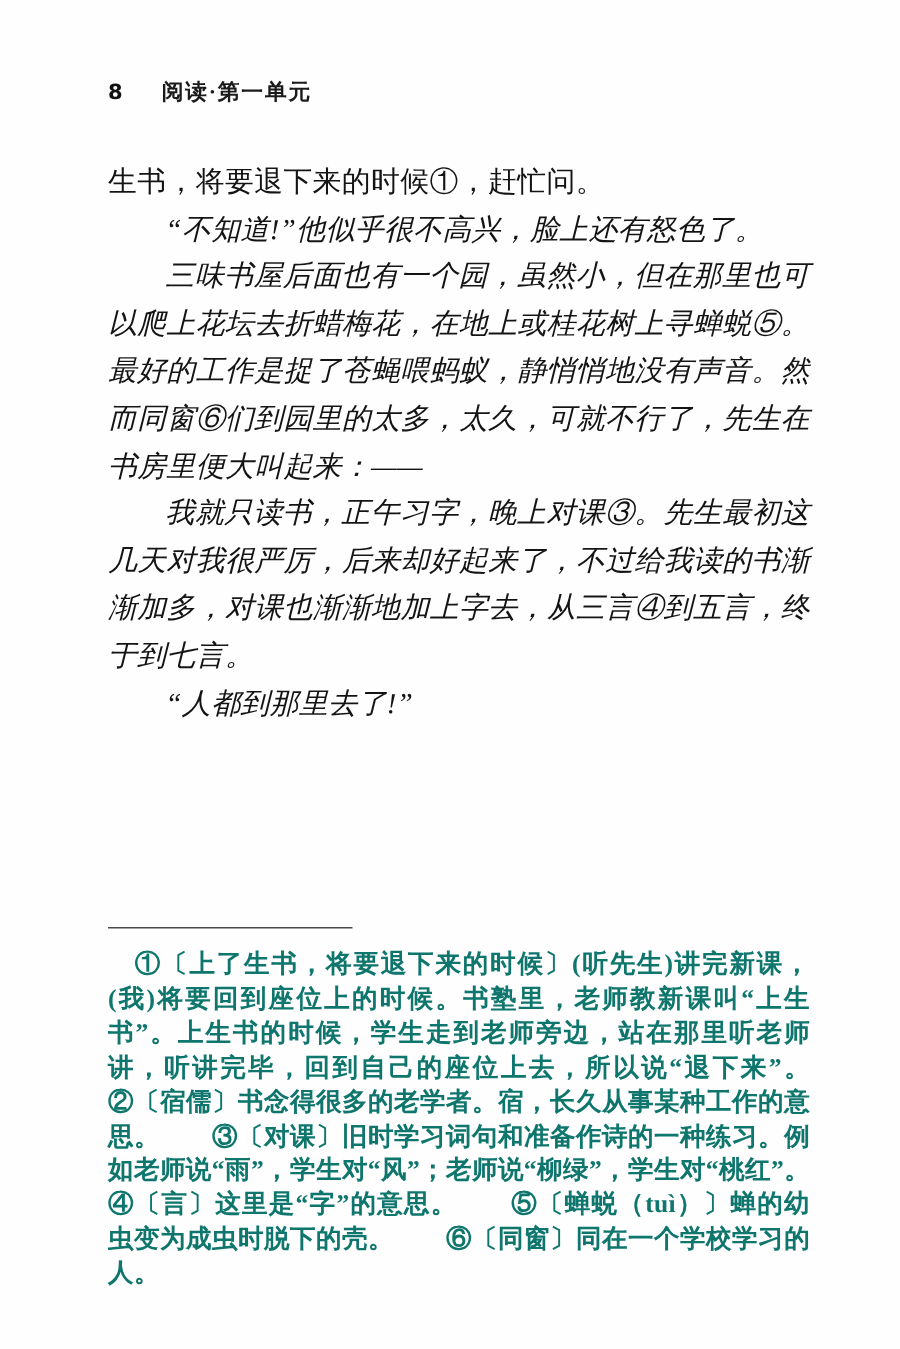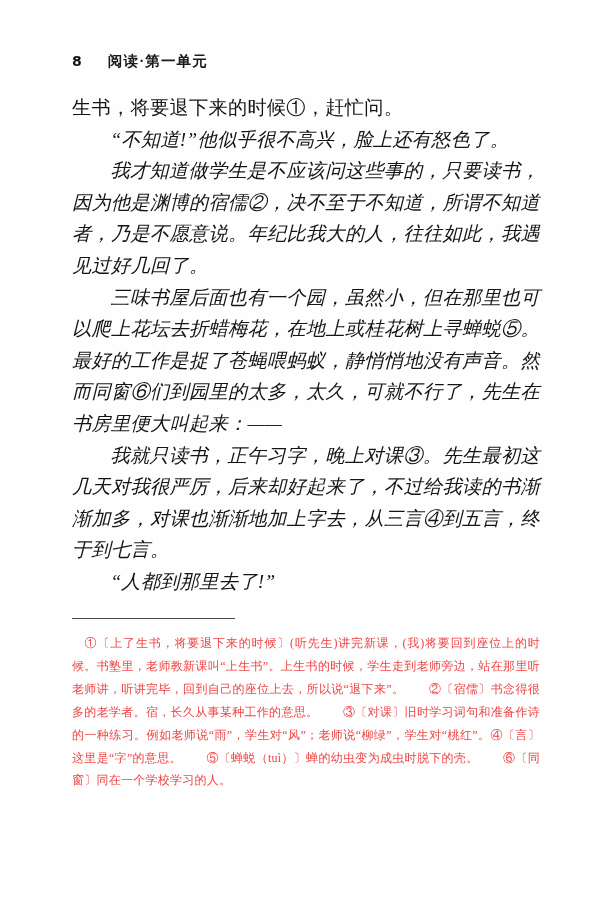--- a/index.html
+++ b/index.html
@@ -47,21 +47,21 @@
     font-size: 14.5px;
     font-weight: bold;
     letter-spacing: 1.2px;
     color: #1a1a1a;
   }
 
   
   .body-block {
     position: absolute;
     left: 72px;
-    top: 92px;
+    top: 106px;
     width: 468px;
   }
   .para {
     margin: 0;
     font-size: 19.2px;
     line-height: 31.6px;
     letter-spacing: 0.3px;
     text-align: justify;
     text-justify: inter-character;
     color: #141414;
@@ -84,44 +84,43 @@
 
   
   .notes-block {
     position: absolute;
     left: 72px;
     top: 632px;
     width: 468px;
   }
   .notes {
     margin: 0;
-    font-size: 12px;
+    font-size: 17px;
     line-height: 22.9px;
     letter-spacing: 0.25px;
     text-align: justify;
     text-justify: inter-character;
-    color: #ef4444;
+    color: #0f766e;
     text-indent: 1.05em;
-    font-weight: 400;
+    font-weight: 700;
   }
 </style>
 </head>
 <body>
 
 <div class="page">
 
   <div class="running-head">
     <span class="folio">8</span>
     <span class="head-title">阅读·第一单元</span>
   </div>
 
   <div class="body-block">
     <p class="para">生书，将要退下来的时候①，赶忙问。</p>
     <p class="para indent">“不知道!”他似乎很不高兴，脸上还有怒色了。</p>
-    <p class="para indent">我才知道做学生是不应该问这些事的，只要读书，因为他是渊博的宿儒②，决不至于不知道，所谓不知道者，乃是不愿意说。年纪比我大的人，往往如此，我遇见过好几回了。</p>
     <p class="para indent">三味书屋后面也有一个园，虽然小，但在那里也可以爬上花坛去折蜡梅花，在地上或桂花树上寻蝉蜕⑤。最好的工作是捉了苍蝇喂蚂蚁，静悄悄地没有声音。然而同窗⑥们到园里的太多，太久，可就不行了，先生在书房里便大叫起来：——</p>
     <p class="para indent">我就只读书，正午习字，晚上对课③。先生最初这几天对我很严厉，后来却好起来了，不过给我读的书渐渐加多，对课也渐渐地加上字去，从三言④到五言，终于到七言。</p>
     <p class="para indent">“人都到那里去了!”</p>
   </div>
 
   <div class="note-rule"></div>
 
   <div class="notes-block">
     <p class="notes">①〔上了生书，将要退下来的时候〕(听先生)讲完新课，(我)将要回到座位上的时候。书塾里，老师教新课叫“上生书”。上生书的时候，学生走到老师旁边，站在那里听老师讲，听讲完毕，回到自己的座位上去，所以说“退下来”。　　②〔宿儒〕书念得很多的老学者。宿，长久从事某种工作的意思。　　③〔对课〕旧时学习词句和准备作诗的一种练习。例如老师说“雨”，学生对“风”；老师说“柳绿”，学生对“桃红”。④〔言〕这里是“字”的意思。　　⑤〔蝉蜕（tuì）〕蝉的幼虫变为成虫时脱下的壳。　　⑥〔同窗〕同在一个学校学习的人。</p>
   </div>

